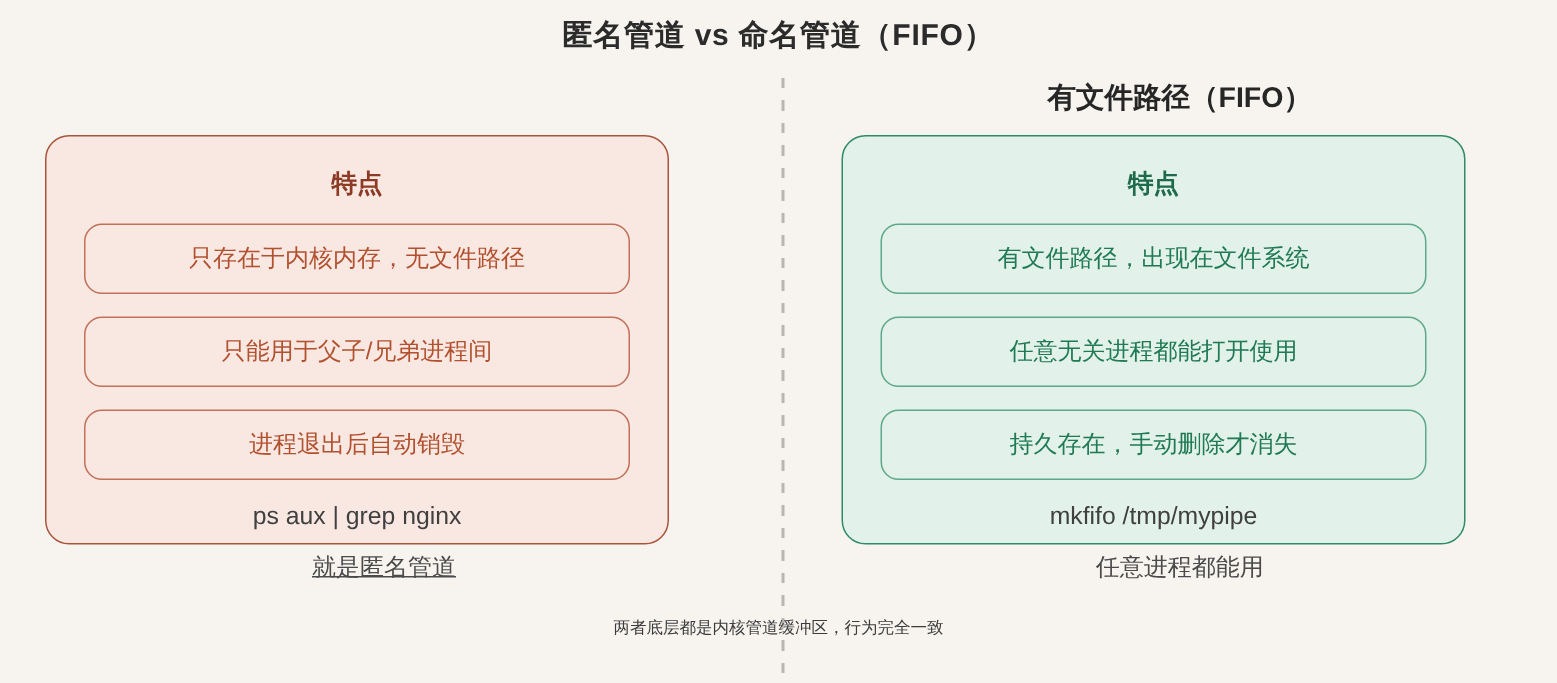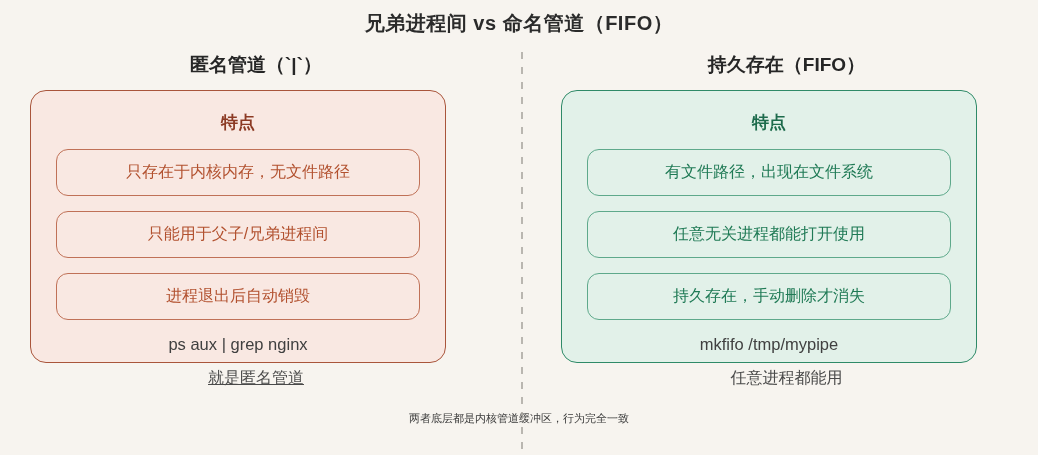--- a/index.html
+++ b/index.html
@@ -111,26 +111,25 @@
     text-align: center;
     font-size: 11px;
     color: #3b3b3b;
   }
 </style>
 </head>
 <body>
 
 <div class="canvas">
 
-  <div class="title">兄弟进程间 vs 命名管道（FIFO）</div>
+  <div class="title">匿名管道 vs 命名管道（FIFO）</div>
 
   <div class="divider"></div>
 
-  <div class="col-header left">匿名管道（`|`）</div>
-  <div class="col-header right">持久存在（FIFO）</div>
+  <div class="col-header right">有文件路径（FIFO）</div>
 
   <div class="panel left-panel">
     <div class="panel-heading">特点</div>
     <div class="feature">只存在于内核内存，无文件路径</div>
     <div class="feature">只能用于父子/兄弟进程间</div>
     <div class="feature">进程退出后自动销毁</div>
     <div class="code">ps aux | grep nginx</div>
   </div>
   <div class="caption left-caption">就是匿名管道</div>
 

